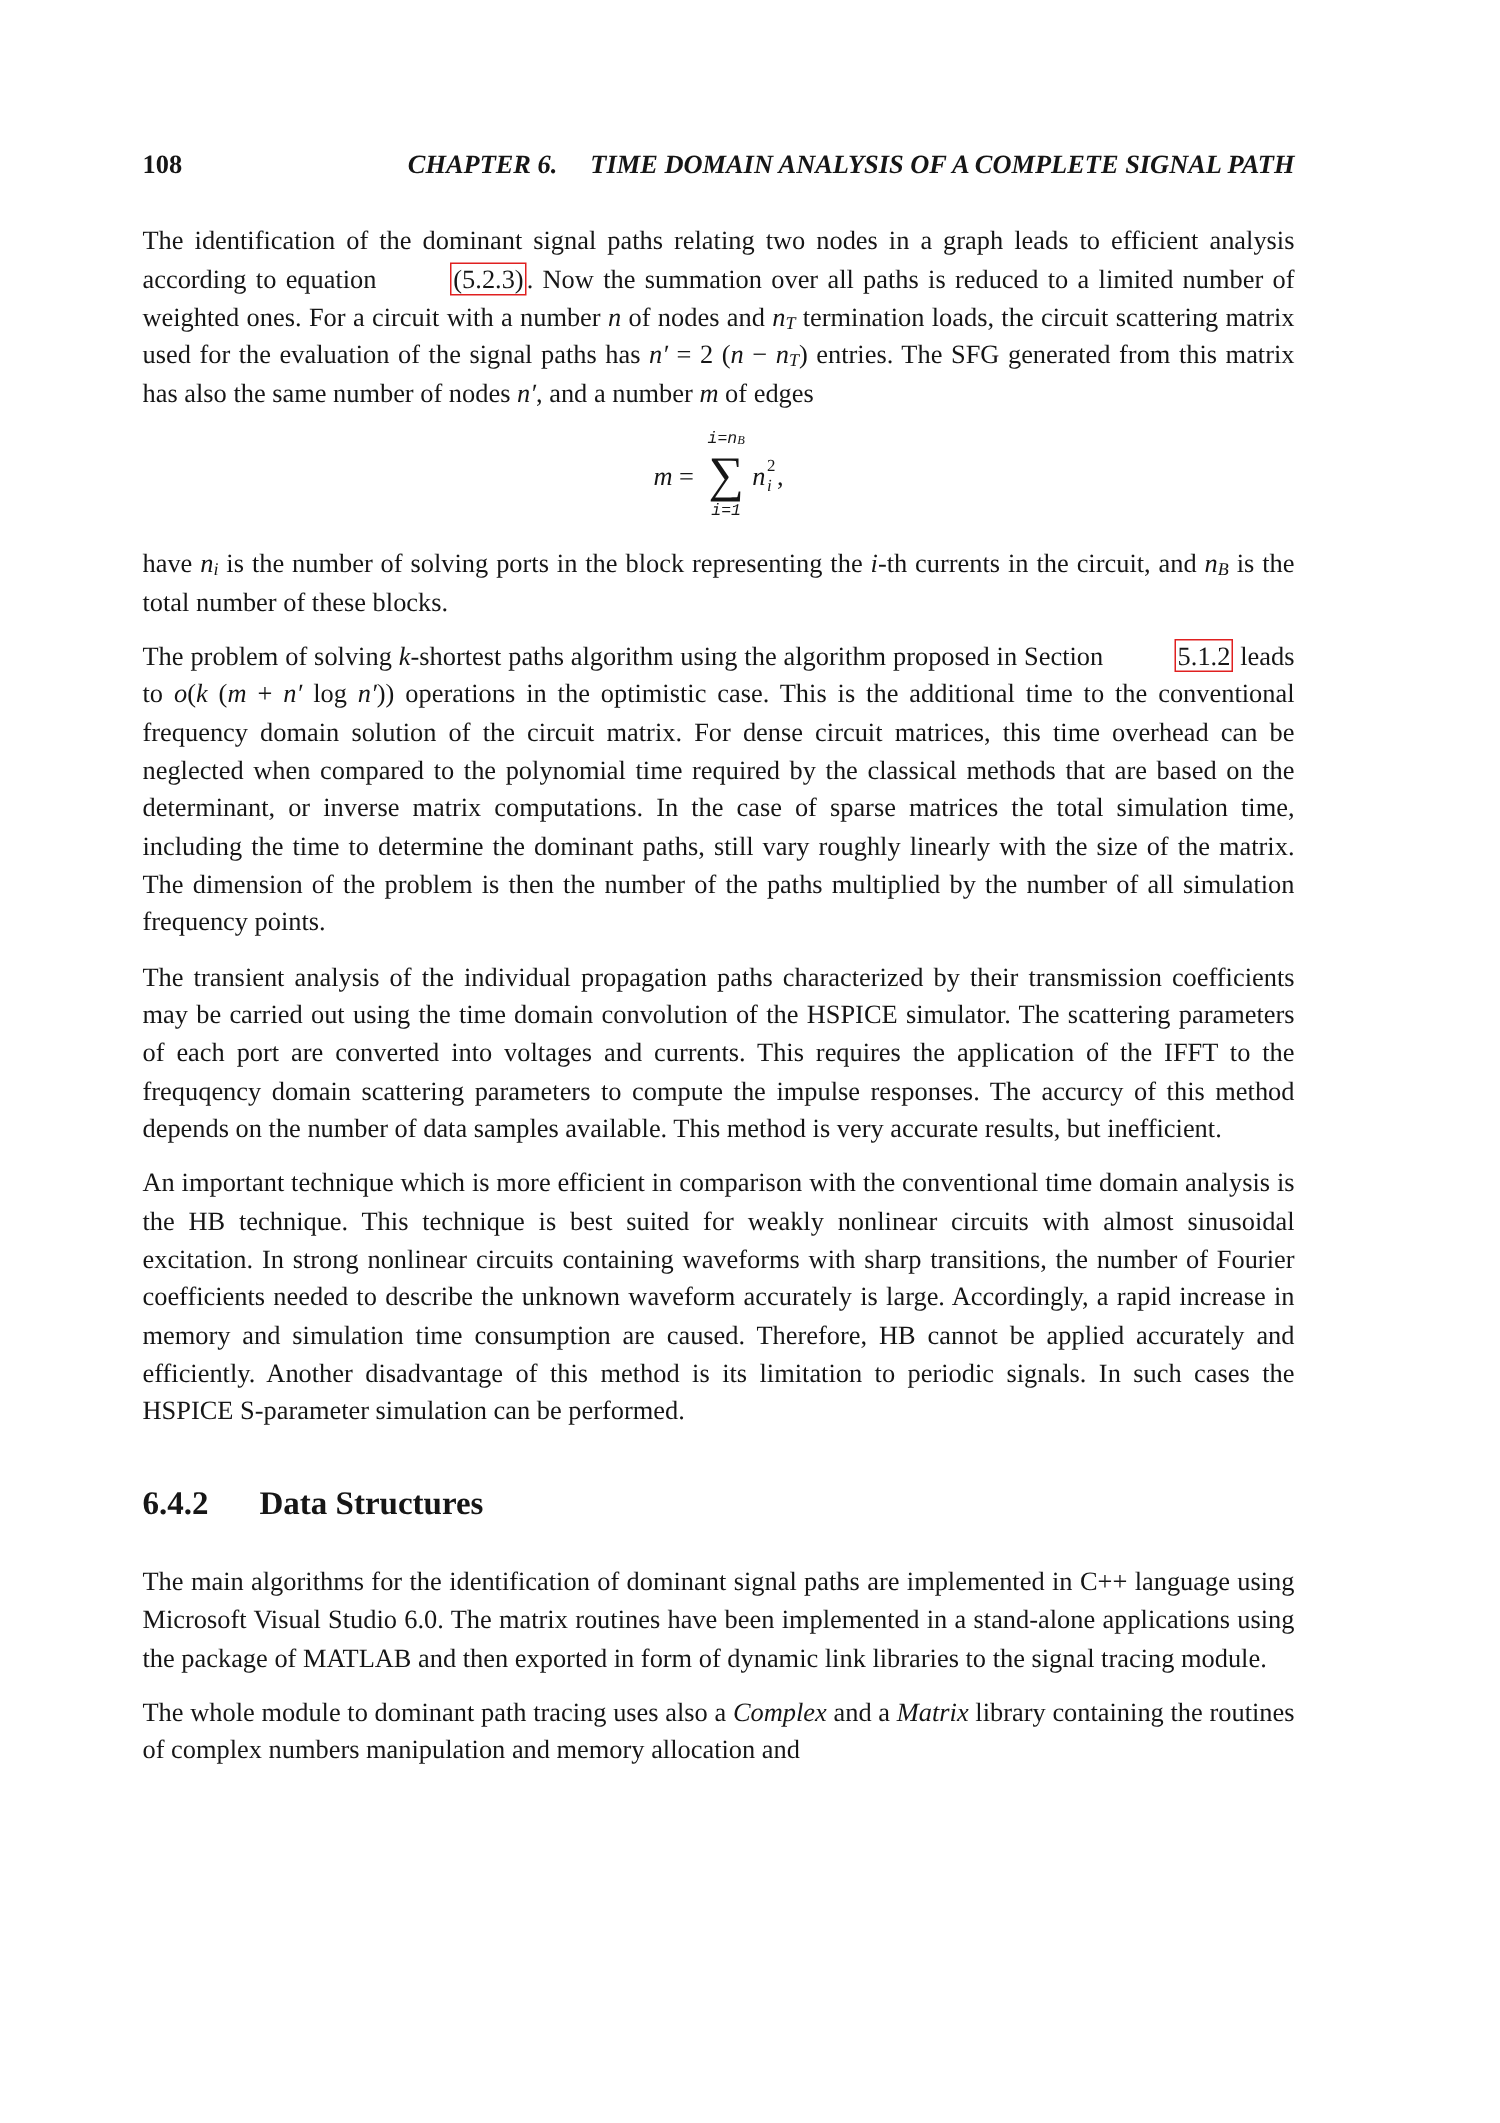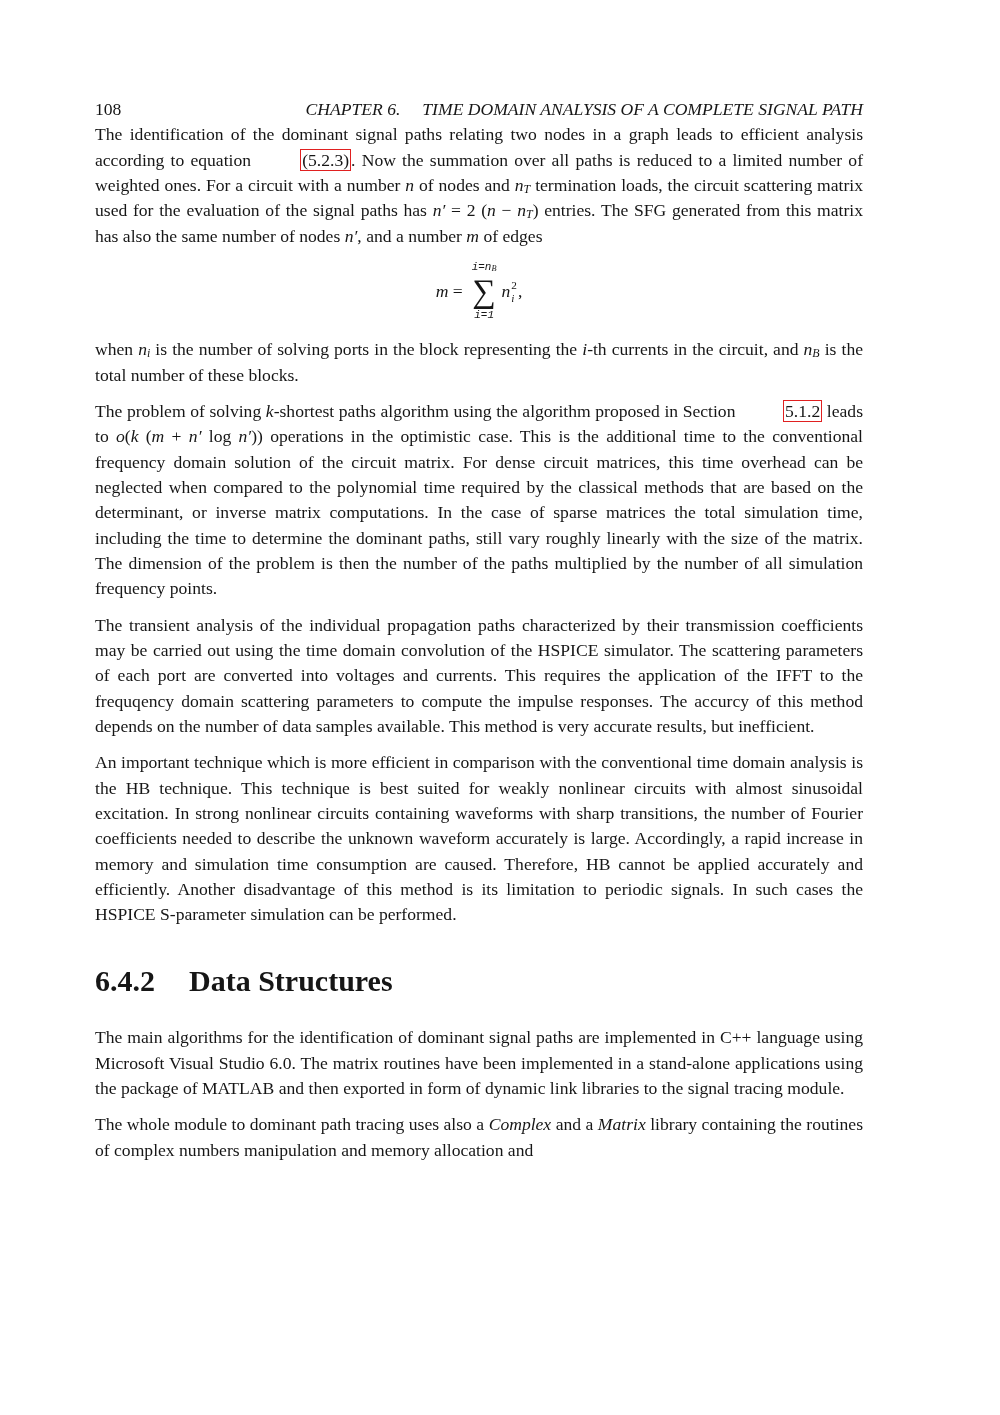--- a/index.html
+++ b/index.html
@@ -16,20 +16,22 @@
     padding: 97px 137px 40px 95px;
     font-family: "Liberation Serif", "DejaVu Serif", serif;
     font-size: 17.6px;
     line-height: 1.44;
     color: #161616;
   }
   .header {
     display: flex;
     justify-content: space-between;
     align-items: center;
+    margin-bottom: 26px;
+    font-weight: bold;
   }
   .pagenum { font-style: normal; }
   .chapter { font-style: italic; }
   .chapter .chap-label { margin-right: 22px; }
   p.para {
     text-align: justify;
     margin: 0 0 11px 0;
   }
   .run-i { font-style: italic; }
   .run-isub { font-style: italic; font-size: 68%; vertical-align: -0.18em; }
@@ -60,21 +62,21 @@
     align-items: flex-start;
     font-size: 64%;
     line-height: 1.1;
     margin: 0 1px;
   }
   .supsub .sub { font-style: italic; }
 
   .section-heading {
     display: flex;
     font-weight: bold;
-    font-size: 30px;
+    font-size: 22px;
     line-height: 1.2;
     margin: 36px 0 26px 0;
   }
   .section-heading .sec-num { margin-right: 34px; }
 </style>
 </head>
 <body>
 
 <div class="page">
 
@@ -97,21 +99,21 @@
     <span class="term">
       <span class="run-i">n</span>
       <span class="supsub">
         <span class="sup">2</span>
         <span class="sub">i</span>
       </span>
       <span>,</span>
     </span>
   </div>
 
-  <p class="para"><span>when </span><span class="run-i">n</span><span class="run-isub">i</span><span> is the number of solving ports in the block representing the </span><span class="run-i">i</span><span>-th currents in the circuit, and </span><span class="run-i">n</span><span class="run-isub">B</span><span> is the total number of these blocks.</span></p>
+  <p class="para"><span>have </span><span class="run-i">n</span><span class="run-isub">i</span><span> is the number of solving ports in the block representing the </span><span class="run-i">i</span><span>-th currents in the circuit, and </span><span class="run-i">n</span><span class="run-isub">B</span><span> is the total number of these blocks.</span></p>
 
   <p class="para"><span>The problem of solving </span><span class="run-i">k</span><span>-shortest paths algorithm using the algorithm proposed in Section </span><span class="run-ref">5.1.2</span><span> leads to </span><span class="run-i">o</span><span>(</span><span class="run-i">k</span><span> (</span><span class="run-i">m</span><span> + </span><span class="run-i">n′</span><span> log </span><span class="run-i">n′</span><span>)) operations in the optimistic case. This is the additional time to the conventional frequency domain solution of the circuit matrix. For dense circuit matrices, this time overhead can be neglected when compared to the polynomial time required by the classical methods that are based on the determinant, or inverse matrix computations. In the case of sparse matrices the total simulation time, including the time to determine the dominant paths, still vary roughly linearly with the size of the matrix. The dimension of the problem is then the number of the paths multiplied by the number of all simulation frequency points.</span></p>
 
   <p class="para"><span>The transient analysis of the individual propagation paths characterized by their transmission coefficients may be carried out using the time domain convolution of the HSPICE simulator. The scattering parameters of each port are converted into voltages and currents. This requires the application of the IFFT to the frequqency domain scattering parameters to compute the impulse responses. The accurcy of this method depends on the number of data samples available. This method is very accurate results, but inefficient.</span></p>
 
   <p class="para"><span>An important technique which is more efficient in comparison with the conventional time domain analysis is the HB technique. This technique is best suited for weakly nonlinear circuits with almost sinusoidal excitation. In strong nonlinear circuits containing waveforms with sharp transitions, the number of Fourier coefficients needed to describe the unknown waveform accurately is large. Accordingly, a rapid increase in memory and simulation time consumption are caused. Therefore, HB cannot be applied accurately and efficiently. Another disadvantage of this method is its limitation to periodic signals. In such cases the HSPICE S-parameter simulation can be performed.</span></p>
 
   <div class="section-heading">
     <span class="sec-num">6.4.2</span>
     <span class="sec-title">Data Structures</span>

